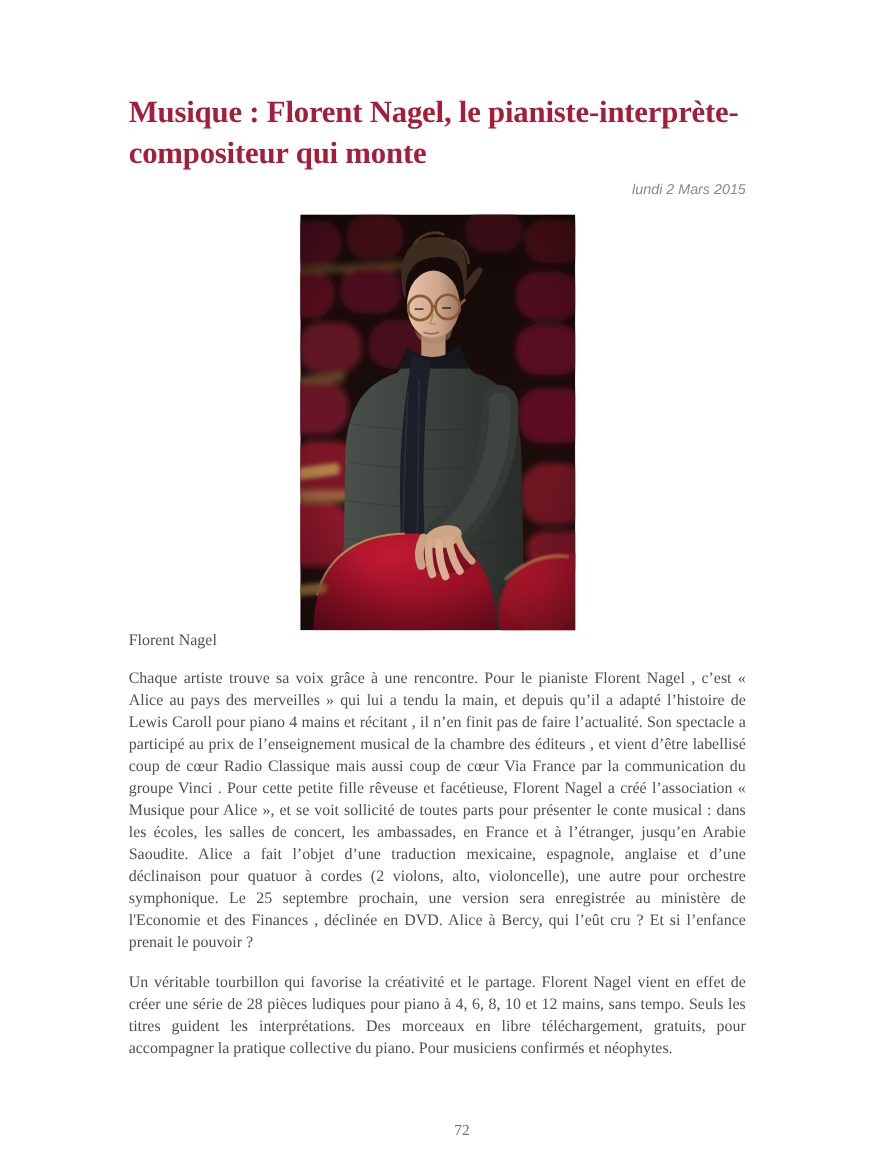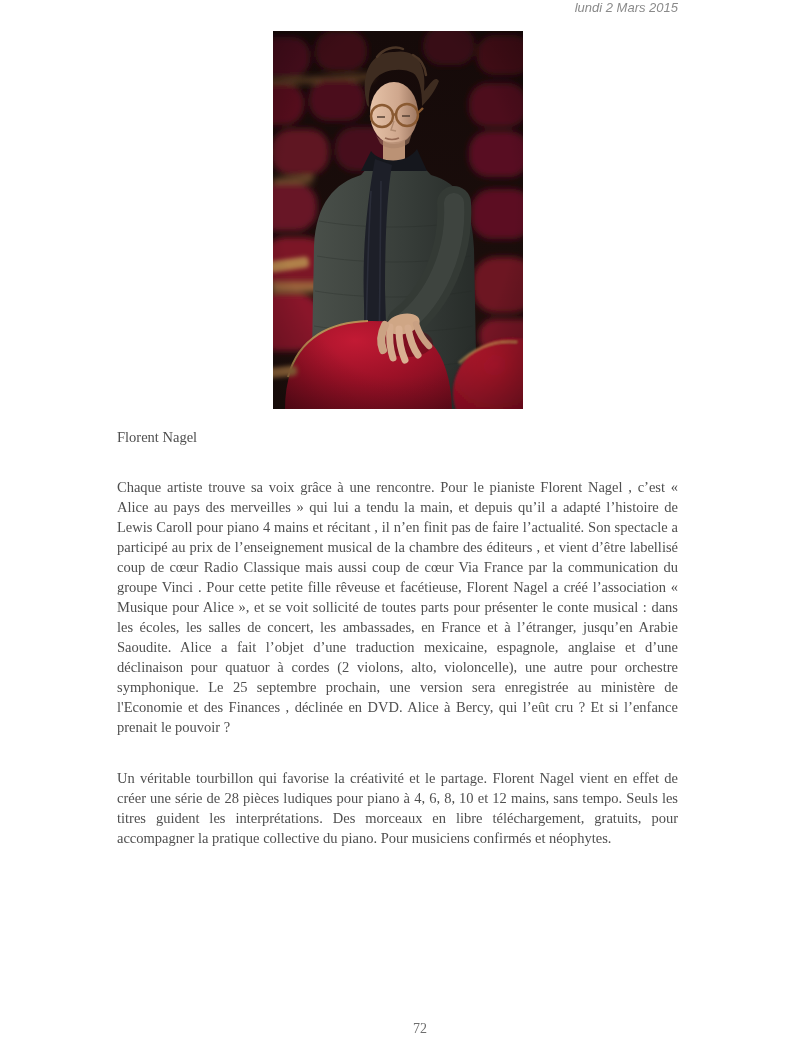--- a/index.html
+++ b/index.html
@@ -40,27 +40,26 @@
   }
   figure.photo-figure {
     margin: 15px auto 0 auto;
     width: 250px;
     height: 378px;
     padding: 0;
     display: block;
   }
   figure.photo-figure svg { display: block; }
   .photo-caption {
-    margin-top: 19px;
     font-size: 14.5px;
     line-height: 18px;
     color: var(--color-body, #4f4f4f);
   }
   p.body-par {
-    margin: 31px 0 0 0;
+    margin: 16px 0 0 0;
     font-size: 14.5px;
     line-height: 20px;
     color: var(--color-body, #4f4f4f);
     text-align: justify;
   }
   .page-number {
     position: absolute;
     left: 0;
     right: 0;
     bottom: 26px;
@@ -68,20 +67,21 @@
     font-size: 14px;
     color: var(--color-page-number, #6e6e6e);
     padding-left: 45px;
   }
 </style>
 </head>
 <body>
 
 <div class="content">
 
+  <h1 class="article-title">Musique : Florent Nagel, le pianiste-interprète-compositeur qui monte</h1>
 
   <div class="article-date">lundi 2 Mars 2015</div>
 
   <figure class="photo-figure">
     <svg viewBox="0 0 250 378" width="250" height="378" xmlns="http://www.w3.org/2000/svg">
       <defs>
         <linearGradient id="bg" x1="0" y1="0" x2="0" y2="1">
           <stop offset="0" stop-color="#150a09"></stop>
           <stop offset="0.6" stop-color="#1a0d0b"></stop>
           <stop offset="1" stop-color="#22110e"></stop>

